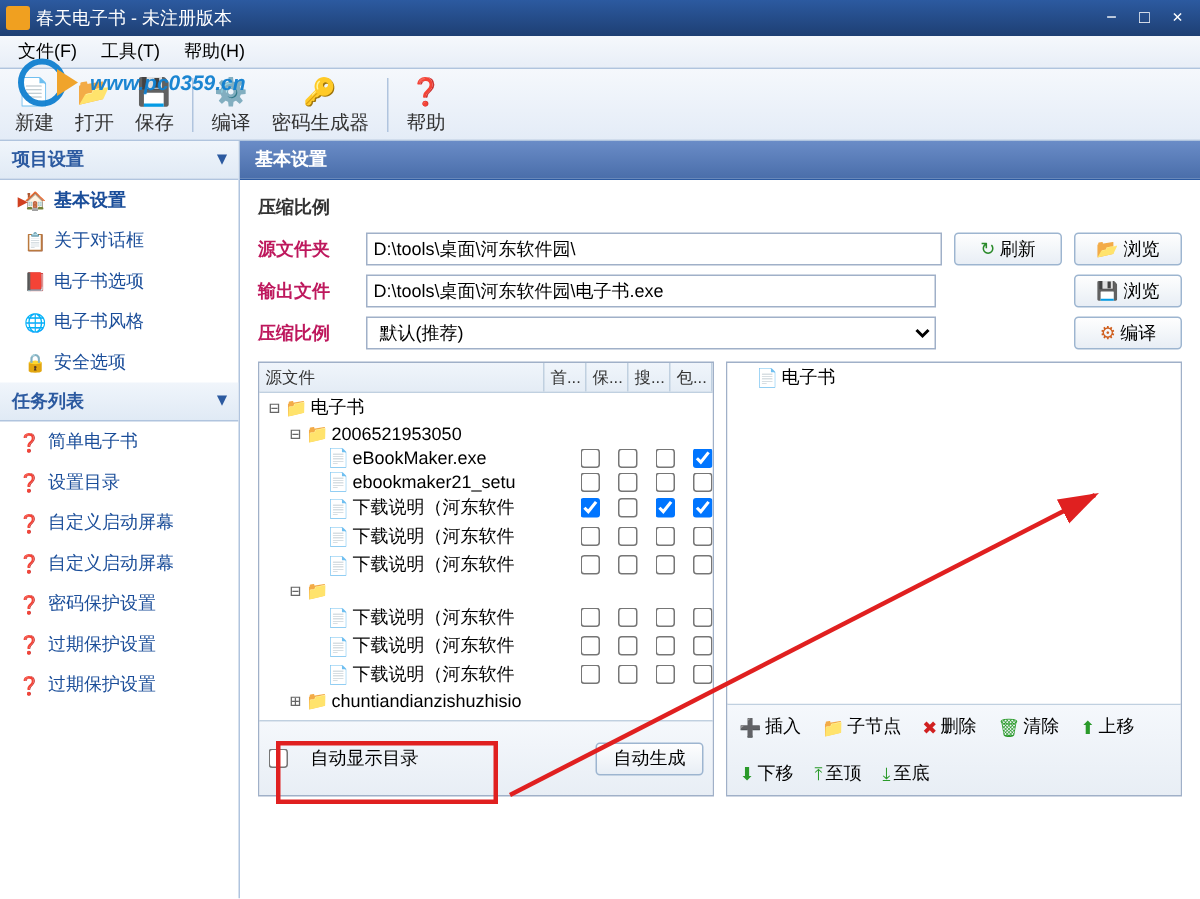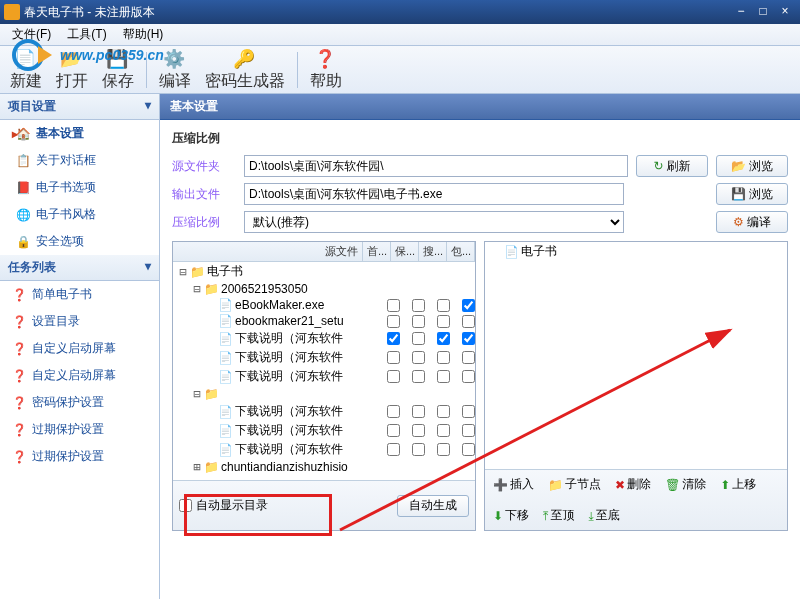--- a/index.html
+++ b/index.html
@@ -6,45 +6,45 @@
 body { background: #fff; width: 800px; height: 599px; overflow: hidden; position: relative; }
 .titlebar { background: linear-gradient(#2c5aa0, #1e3f73); color: #fff; height: 24px; display: flex; align-items: center; padding: 0 4px; }
 .titlebar .appicon { width: 16px; height: 16px; background: #f0a020; border-radius: 2px; margin-right: 4px; }
 .titlebar .title { flex: 1; font-size: 12px; }
 .titlebar .winbtn { width: 22px; height: 16px; color: #fff; text-align: center; cursor: pointer; }
 .menubar { background: linear-gradient(#f5f8fc, #e8eef7); height: 22px; display: flex; align-items: center; padding: 0 4px; border-bottom: 1px solid #b0c4de; }
 .menubar .menu { padding: 2px 8px; cursor: pointer; }
 .toolbar { background: linear-gradient(#f5f8fc, #e4ecf7); height: 48px; display: flex; align-items: center; padding: 2px 4px; border-bottom: 1px solid #b0c4de; gap: 2px; }
 .tbtn { display: flex; flex-direction: column; align-items: center; padding: 2px 6px; cursor: pointer; border-radius: 3px; }
 .tbtn .ticon { width: 24px; height: 24px; display: flex; align-items: center; justify-content: center; font-size: 18px; }
-.tbtn .tlabel { font-size: 16px; color: #333; }
+.tbtn .tlabel { font-size: 13px; color: #333; }
 .tsep { width: 1px; height: 36px; background: #b0c4de; margin: 0 4px; }
 .main { display: flex; height: calc(599px - 24px - 22px - 48px); }
 .sidebar { width: 160px; background: #fff; border-right: 1px solid #b0c4de; overflow-y: auto; }
 .sidehdr { background: linear-gradient(#f0f5fb, #e0eaf5); padding: 4px 8px; font-weight: bold; color: #2c5aa0; display: flex; justify-content: space-between; border-bottom: 1px solid #b0c4de; }
 .sidehdr .arrow { color: #2c5aa0; }
 .sideitem { padding: 5px 8px 5px 28px; cursor: pointer; display: flex; align-items: center; color: #1a4d99; position: relative; }
 .sideitem .bullet { position: absolute; left: 12px; color: #d04020; }
 .sideitem .itemicon { width: 16px; height: 16px; margin-right: 4px; display: inline-flex; align-items: center; justify-content: center; }
 .sideitem.sub { padding-left: 36px; }
 .sideitem.sub .itemicon { margin-left: -20px; }
 .content { flex: 1; display: flex; flex-direction: column; }
 .chdr { background: linear-gradient(#6a8cc7, #4a6eaa); color: #fff; padding: 4px 10px; font-weight: bold; border-bottom: 1px solid #2c5aa0; }
 .cbody { flex: 1; padding: 10px 12px; background: #fff; overflow: hidden; }
 .group-title { font-weight: bold; margin-bottom: 8px; color: #333; }
 .form-row { display: flex; align-items: center; margin-bottom: 6px; gap: 8px; }
-.form-label { width: 64px; font-weight: normal; color: #8b5cf6; }
+.form-label { width: 64px; font-weight: bold; color: #be185d; }
 .form-input { flex: 1; height: 22px; border: 1px solid #a0b0c8; padding: 0 4px; background: #fff; }
 .btn { height: 22px; padding: 0 8px; background: linear-gradient(#fefefe, #e8eef5); border: 1px solid #9db5d0; border-radius: 3px; cursor: pointer; display: inline-flex; align-items: center; gap: 3px; min-width: 72px; justify-content: center; }
 .btn .bicon { font-size: 12px; }
 select.form-input { background: #fff; }
 .panels { display: flex; gap: 8px; height: 290px; margin-top: 8px; }
 .panel { flex: 1; border: 1px solid #a0b0c8; display: flex; flex-direction: column; }
 .panel-hdr { background: linear-gradient(#f0f5fb, #e4ecf5); display: flex; border-bottom: 1px solid #c0d0e0; height: 20px; align-items: center; }
-.panel-hdr .col { padding: 2px 4px; border-right: 1px solid #c0d0e0; font-size: 11px; color: #333; text-align: right; }
+.panel-hdr .col { padding: 2px 4px; border-right: 1px solid #c0d0e0; font-size: 11px; color: #333; }
 .panel-body { flex: 1; overflow: auto; background: #fff; position: relative; }
 .tree-node { padding: 1px 0; display: flex; align-items: center; font-size: 11px; }
 .tree-toggle { width: 12px; text-align: center; color: #666; cursor: pointer; font-family: monospace; }
 .tree-icon { width: 14px; height: 14px; margin: 0 2px; display: inline-flex; align-items: center; justify-content: center; }
 .tree-label { flex: 1; overflow: hidden; white-space: nowrap; text-overflow: ellipsis; }
 .chk-row { display: flex; gap: 12px; padding-left: 4px; }
 .chk { width: 13px; height: 13px; }
 .panel-footer { border-top: 1px solid #c0d0e0; padding: 4px 6px; background: linear-gradient(#f5f8fc, #e8eef5); display: flex; gap: 10px; align-items: center; flex-wrap: wrap; min-height: 50px; }
 .panel-footer.left { position: relative; }
 .footbtn { display: inline-flex; align-items: center; gap: 2px; cursor: pointer; font-size: 11px; padding: 2px; }
@@ -328,21 +328,21 @@
                 </div>
               </div>
               <div class="tree-node" style="padding-left: 18px;">
                 <span class="tree-toggle">⊞</span>
                 <span class="tree-icon">📁</span>
                 <span class="tree-label" style="width:116px">chuntiandianzishuzhisio</span>
               </div>
             </div>
           <div class="panel-footer left">
             <div style="display:flex;flex-direction:column;gap:2px;flex:1">
-              <label style="display:flex;align-items:center;gap:4px">
+              <label style="display:flex;align-items:center;gap:15px">
                   <input type="checkbox" style="">
                   <span>自动显示目录</span>
                 </label>
             </div>
             <button class="btn">
                 <span>自动生成</span>
               </button>
           </div>
         </div>
 

